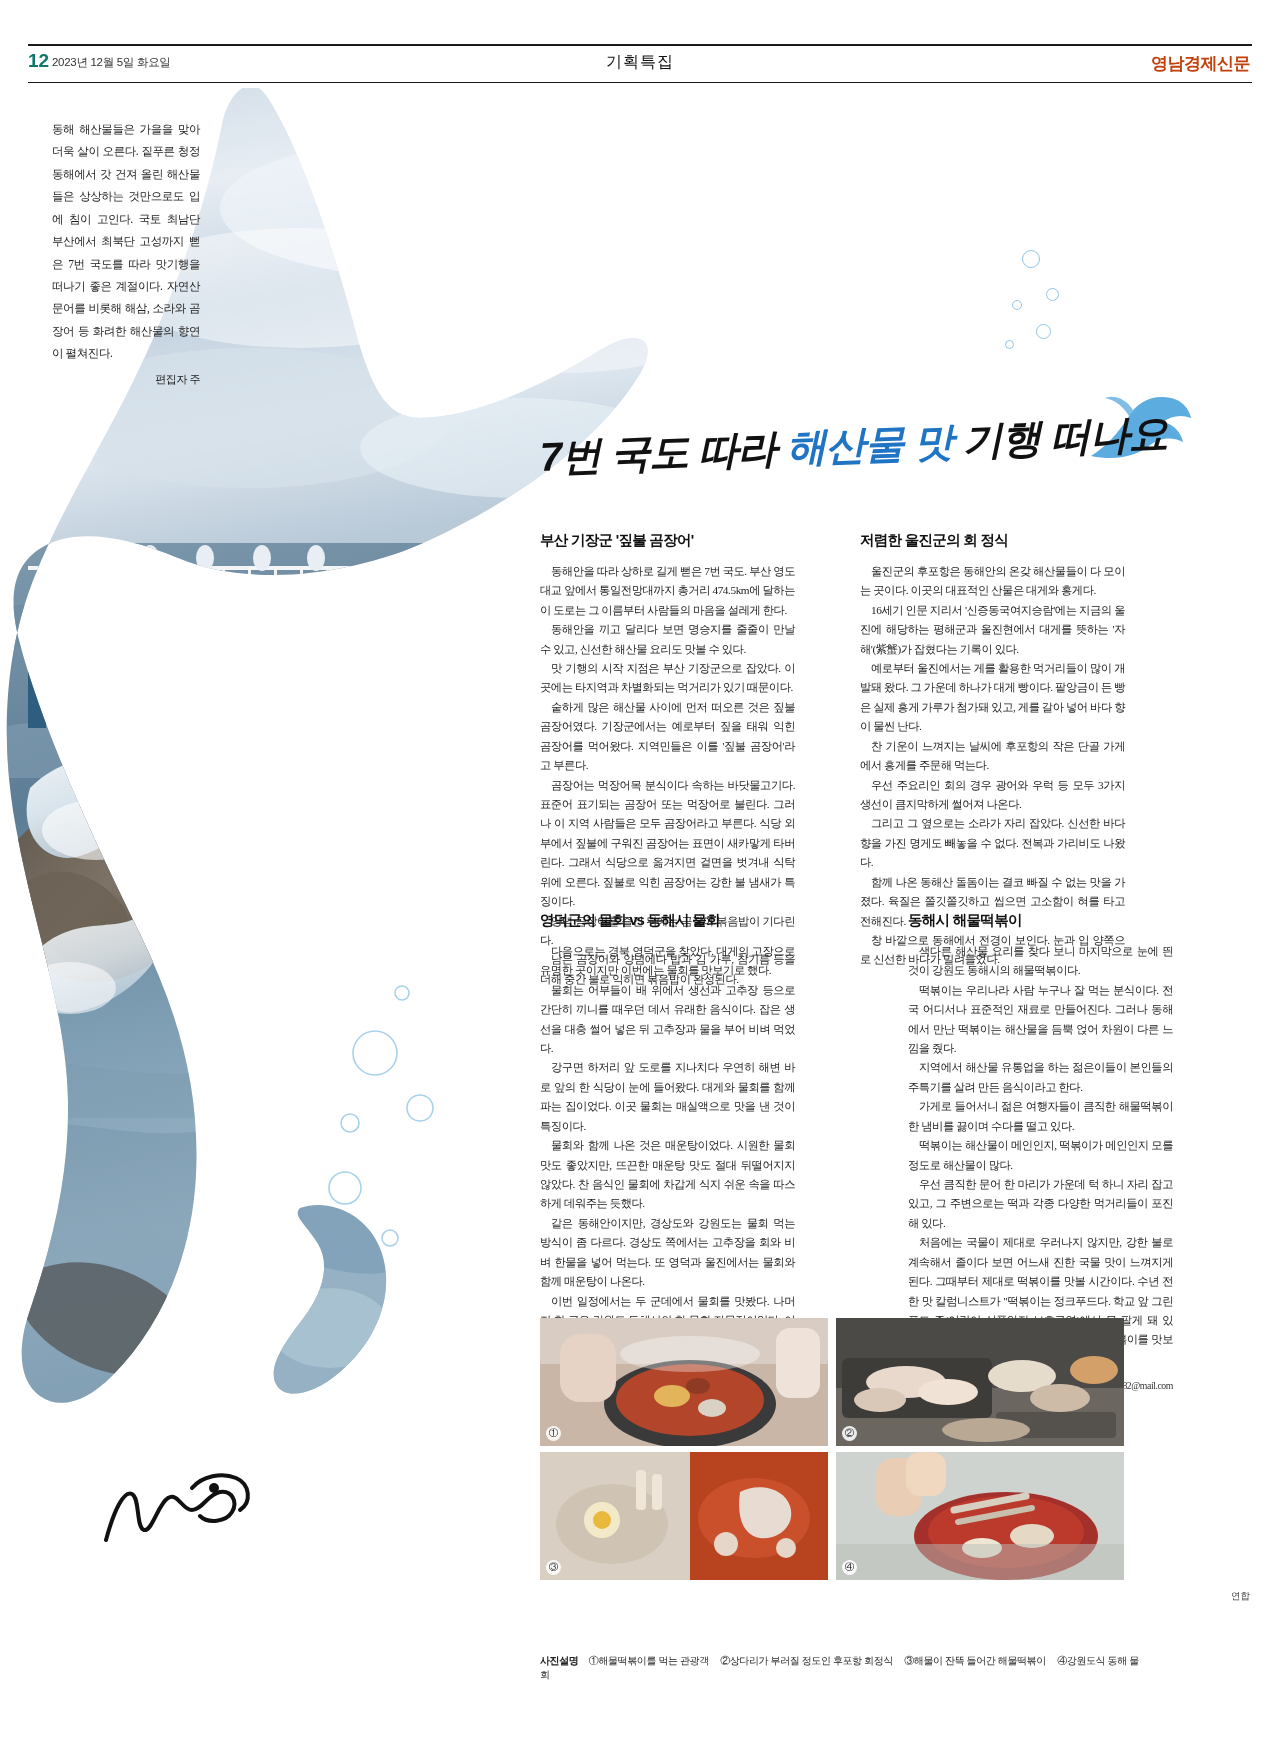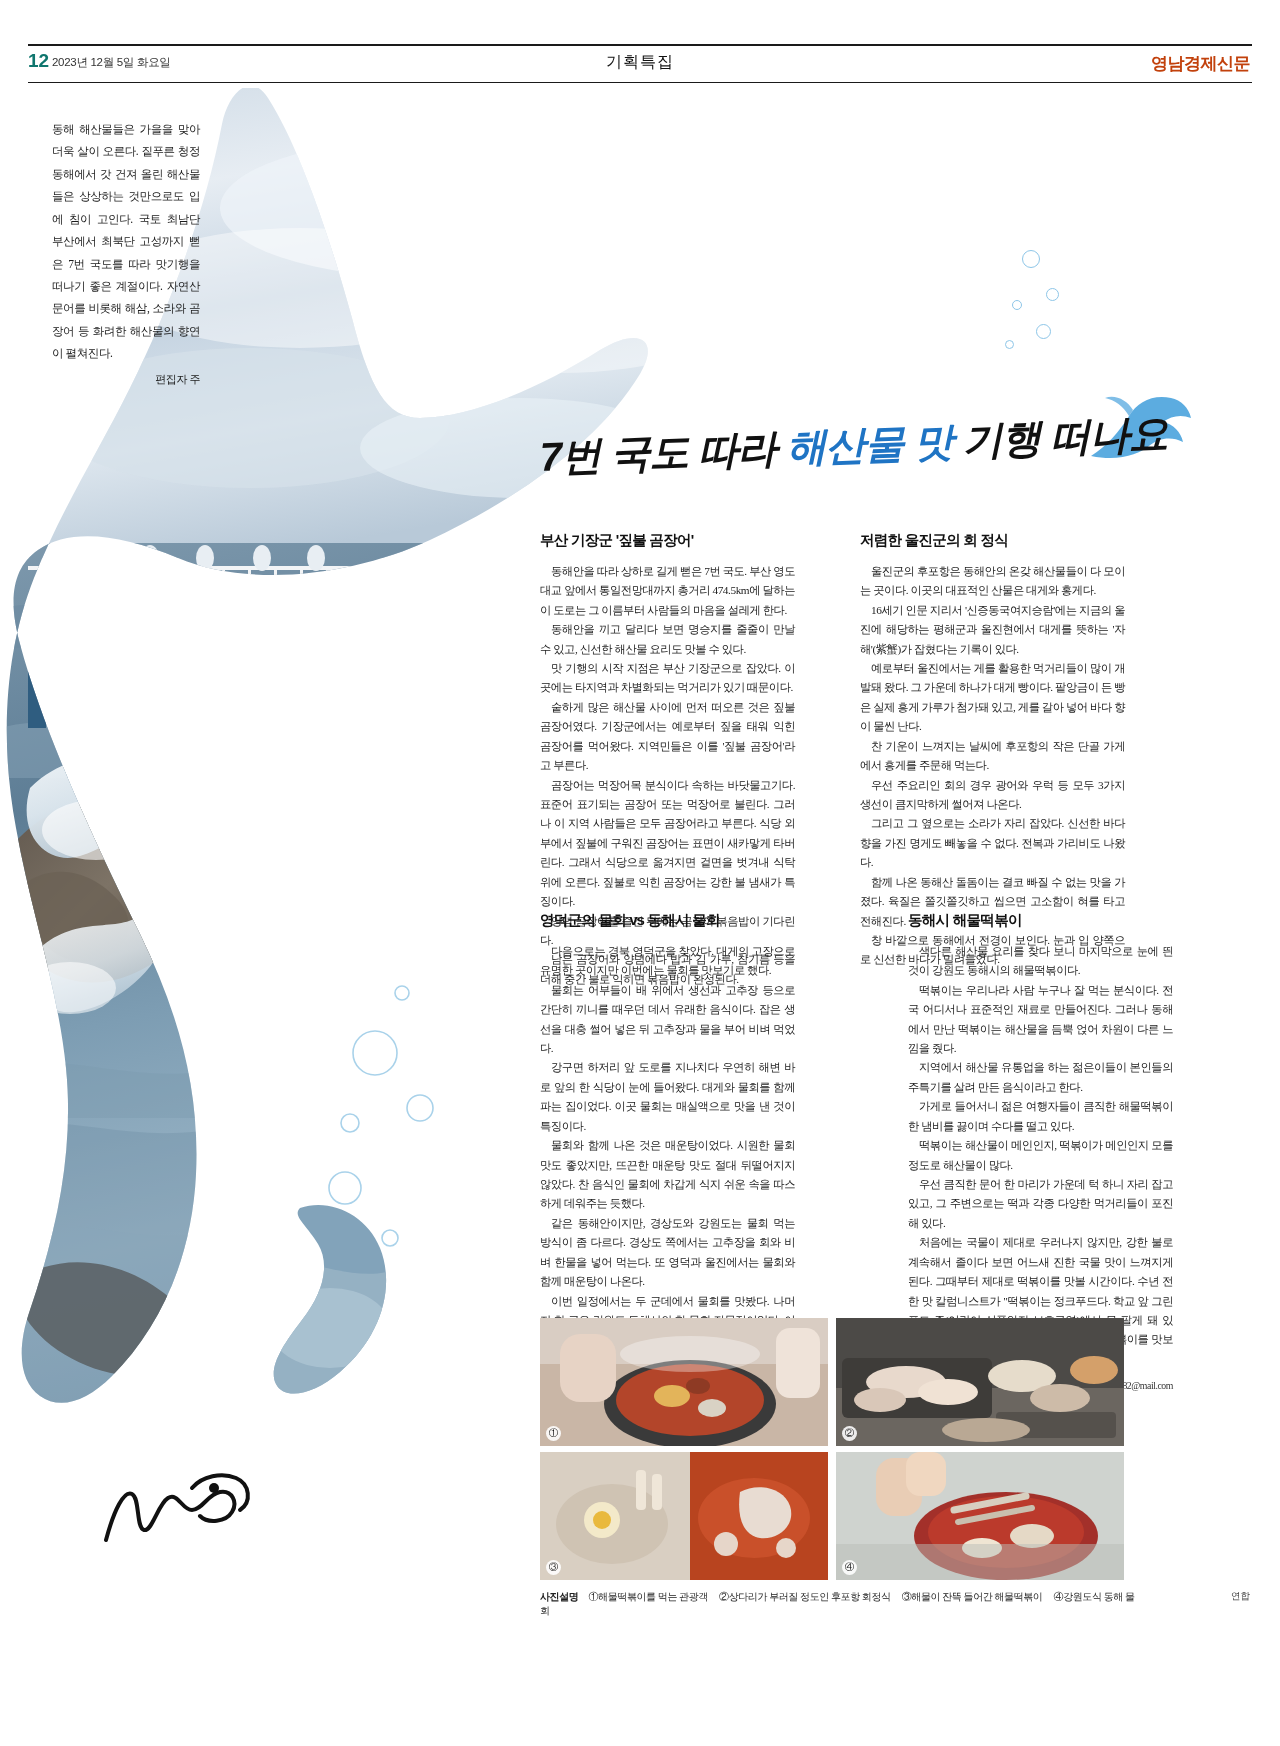--- a/index.html
+++ b/index.html
@@ -78,23 +78,23 @@
     background:rgba(255,255,255,.88);color:#111;font-size:9.5px;
     display:flex;align-items:center;justify-content:center;
     font-family:"Liberation Sans",sans-serif;
   }
   #ph1{left:540px;top:1318px;width:288px;height:128px;}
   #ph2{left:836px;top:1318px;width:288px;height:128px;}
   #ph3{left:540px;top:1452px;width:288px;height:128px;}
   #ph4{left:836px;top:1452px;width:288px;height:128px;}
 
   .caption{
-    position:absolute;left:540px;top:1590px;width:600px;
+    position:absolute;left:540px;top:1654px;width:600px;
     font-size:10px;letter-spacing:-0.4px;color:#222;
-    font-family:Liberation Serif, serif;
+    font-family:Liberation Sans, sans-serif;
   }
   .caption .lbl{font-weight:bold;margin-right:8px;}
   .caption .itm{margin-right:9px;}
   .agency{position:absolute;right:30px;top:1590px;font-size:9.5px;color:#444;font-family:"Liberation Sans",sans-serif;}
 
   
   .sig{position:absolute;left:96px;top:1470px;}
 </style>
 </head>
 <body>

